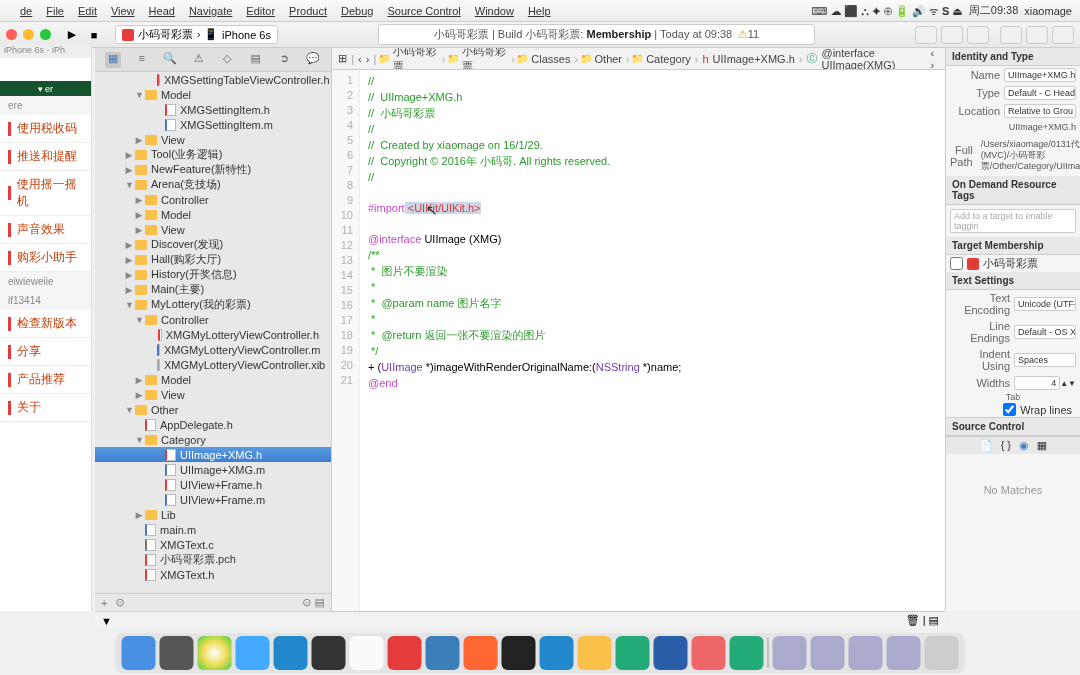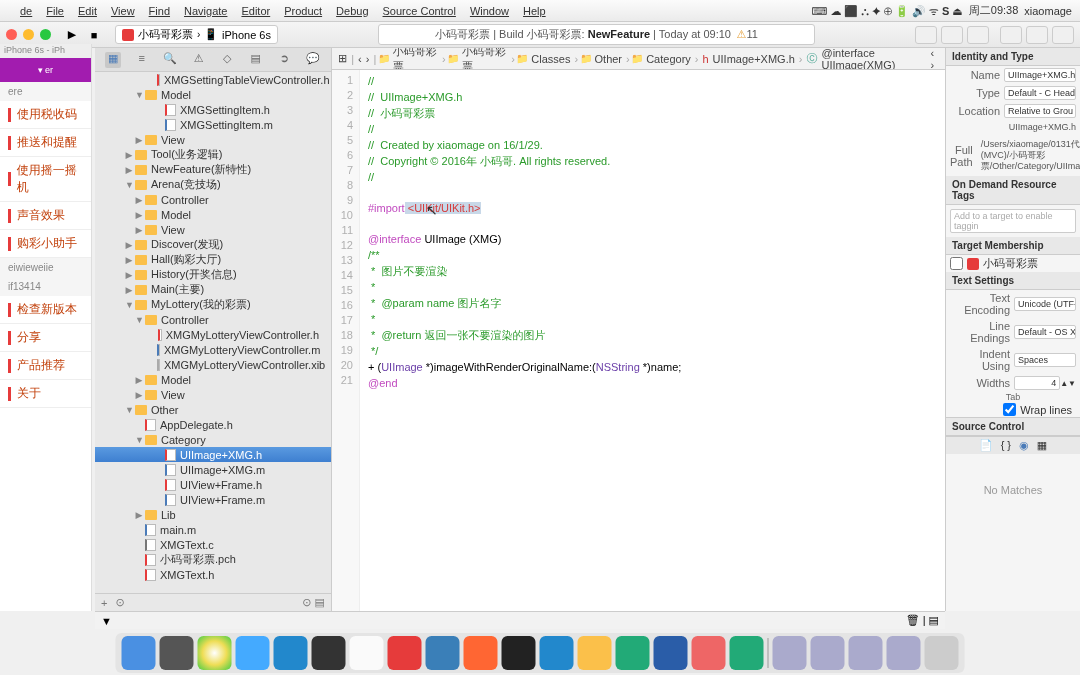--- a/index.html
+++ b/index.html
@@ -61,40 +61,40 @@
 .inshead{background:#e8e8e8;padding:3px 6px;font-weight:bold;border-bottom:1px solid #ccc;font-size:10px;}
 .insrow{display:flex;padding:2px 4px;align-items:center;}
 .insrow .lbl{width:50px;text-align:right;color:#666;margin-right:4px;}
 .insrow .val{flex:1;background:#fff;border:1px solid #ccc;border-radius:2px;padding:1px 3px;overflow:hidden;white-space:nowrap;font-size:9px;}
 .insblk{padding:2px 4px;font-size:9px;color:#555;line-height:11px;}
 .insinput{width:100%;background:#fff;border:1px solid #ccc;border-radius:2px;padding:1px 3px;font-size:9px;color:#aaa;margin:2px 0;}
 .chk{display:flex;align-items:center;gap:4px;padding:1px 4px;}
 .notmatch{text-align:center;color:#999;font-size:11px;padding:30px 0;}
 
 .simulator{position:absolute;left:0;top:44px;width:92px;height:567px;background:#fff;border-right:1px solid #ddd;z-index:0;}
-.simstatus{height:24px;background:#a21caf;color:#fff;display:flex;align-items:center;justify-content:center;font-size:9px;}
+.simstatus{height:15px;background:#14532d;color:#fff;display:flex;align-items:center;justify-content:center;font-size:9px;margin-top:23px;}
 .simrow{padding:5px 8px;font-size:12px;color:#c2410c;background:#fff;border-bottom:1px solid #eee;display:flex;align-items:center;}
 .simrow .bar{width:3px;height:14px;background:#e63b3b;margin-right:6px;}
 .simgray{padding:4px 8px;font-size:10px;color:#888;background:#f5f5f5;}
 
 .dock{position:absolute;bottom:2px;left:50%;transform:translateX(-50%);height:40px;background:rgba(220,220,220,0.6);border-radius:6px;padding:3px 6px;display:flex;gap:4px;align-items:center;}
 .dock .di{width:34px;height:34px;border-radius:6px;background:#ccc;}
 
 .debug{position:absolute;bottom:46px;left:95px;right:135px;height:18px;background:#f2f2f2;border-top:1px solid #ccc;display:flex;align-items:center;padding:0 6px;font-size:10px;}
 </style>
 </head>
 <body>
 
 <div class="menubar">
   <span class="apple"></span>
   <span class="mi">de</span>
   <span class="mi">File</span>
   <span class="mi">Edit</span>
   <span class="mi">View</span>
-  <span class="mi">Find</span>
+  <span class="mi">Head</span>
   <span class="mi">Navigate</span>
   <span class="mi">Editor</span>
   <span class="mi">Product</span>
   <span class="mi">Debug</span>
   <span class="mi">Source Control</span>
   <span class="mi">Window</span>
   <span class="mi">Help</span>
   <div class="right">
     <span>⌨ ☁ ⬛ ⛬ ✦ ⊕ 🔋 🔊 ᯤ <b>S</b> ⏏</span>
     <span>周二09:38</span>
@@ -104,21 +104,21 @@
 
 <div class="toolbar">
   <div class="traffic">
       <div class="tdot r"></div>
       <div class="tdot y"></div>
       <div class="tdot g"></div>
     </div>
   <div class="play">▶</div>
   <div class="play">■</div>
   <div class="scheme"><div class="appicon"></div><span>小码哥彩票</span>›<span>📱</span><span>iPhone 6s</span></div>
-  <div class="status"><span>小码哥彩票 | Build 小码哥彩票: </span><b>NewFeature</b><span> | Today at 09:10</span>&nbsp;&nbsp;<span style="color:#e6a23c">⚠</span><span>11</span></div>
+  <div class="status"><span>小码哥彩票 | Build 小码哥彩票: </span><b>Membership</b><span> | Today at 09:38</span>&nbsp;&nbsp;<span style="color:#e6a23c">⚠</span><span>11</span></div>
   <div class="tbbtns"><div class="tbbtn"></div><div class="tbbtn"></div><div class="tbbtn"></div>&nbsp;<div class="tbbtn"></div><div class="tbbtn"></div><div class="tbbtn"></div></div>
 </div>
 
 <div class="simulator">
   <div style="height:14px;background:#eee;font-size:9px;padding:1px 4px;color:#888;">iPhone 6s - iPh</div>
   <div class="simstatus">▾ er</div>
   <div id="simlist">
       <div class="simgray">ere</div>
       <div class="simrow"><div class="bar"></div>使用税收码</div>
       <div class="simrow"><div class="bar"></div>推送和提醒</div>

